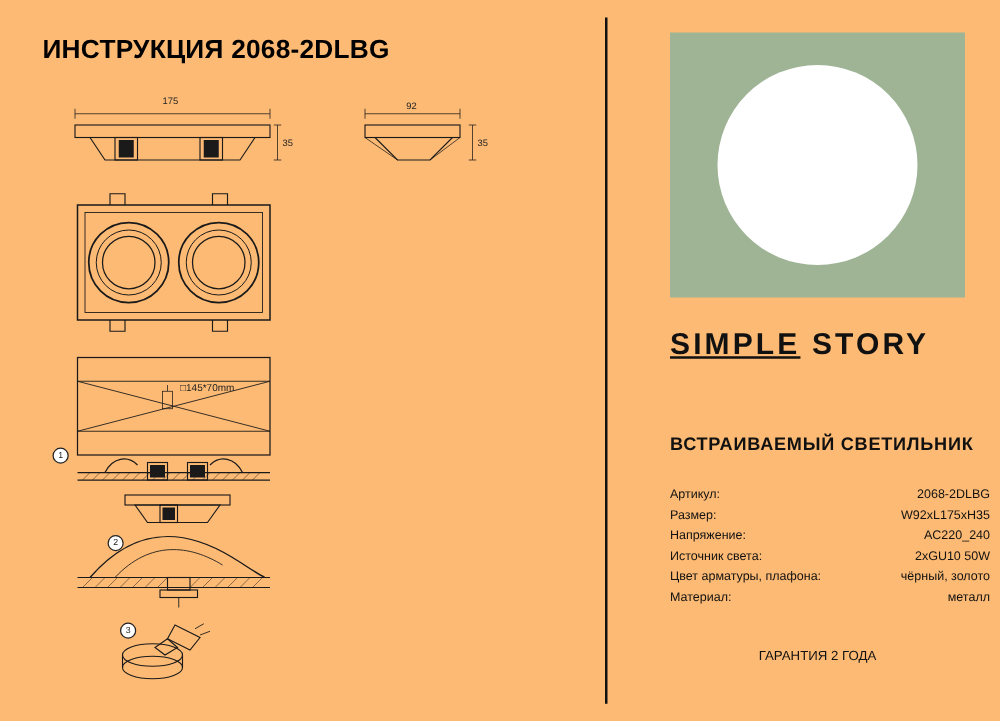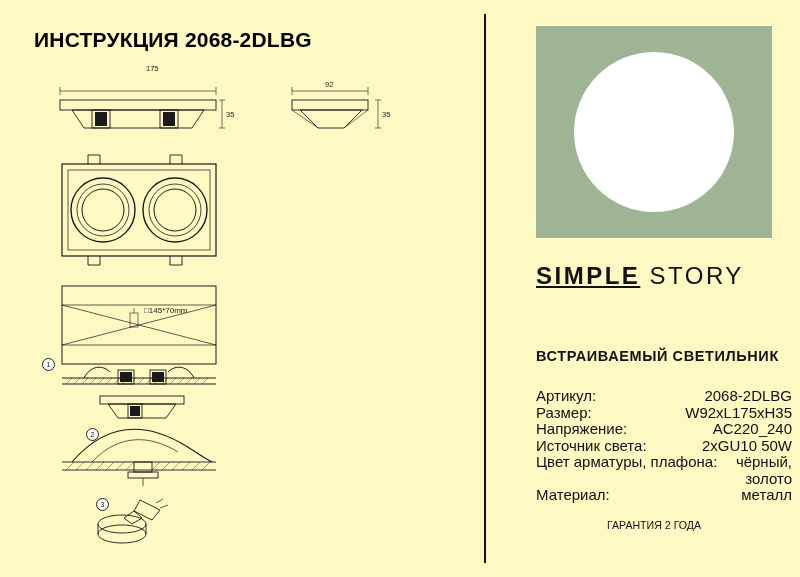--- a/index.html
+++ b/index.html
@@ -12,21 +12,21 @@
     height: 577px;
     font-family: "Liberation Sans", sans-serif;
     color: #111111;
     overflow: hidden;
     position: relative;
   }
   .page {
     position: absolute;
     left: 0; top: 0;
     width: 800px; height: 577px;
-    background: #fef9c3;
+    background: #fdba74;
   }
   
   .left-panel {
     position: absolute;
     left: 0; top: 0;
     width: 484px; height: 577px;
   }
   .title {
     position: absolute;
     left: 34px; top: 28px;
@@ -63,35 +63,35 @@
   }
   .brand {
     position: absolute;
     left: 28px; top: 262px;
     width: 236px;
     font-size: 24px;
     letter-spacing: 2.5px;
     color: #111111;
   }
   .brand .b1 { font-weight: bold; text-decoration: underline; }
-  .brand .b2 { font-weight: normal; }
+  .brand .b2 { font-weight: bold; }
   .product-type {
     position: absolute;
     left: 28px; top: 348px;
     width: 250px;
     font-size: 14.5px;
     font-weight: bold;
     letter-spacing: 0.6px;
     color: #111111;
   }
   .specs {
     position: absolute;
     left: 28px; top: 388px;
     width: 256px;
-    font-size: 15px;
+    font-size: 10px;
     color: #111111;
   }
   .spec-row {
     display: flex;
     justify-content: space-between;
     align-items: flex-start;
     line-height: 16.5px;
     margin-bottom: 0px;
   }
   .spec-label { text-align: left; white-space: nowrap; }
@@ -258,21 +258,21 @@
           <path d="M98 534 L98 524 M146 534 L146 524" stroke-width="0.9"></path>
           <ellipse cx="122" cy="524" rx="24" ry="9"></ellipse>
 
           <path d="M140 500 L160 510 L152 520 L134 511 Z" stroke-width="0.9"></path>
           <path d="M134 511 L124 518 L132 524 L142 518 Z" stroke-width="0.9"></path>
           <line x1="156" y1="503" x2="163" y2="499" stroke-width="0.7"></line>
           <line x1="160" y1="508" x2="168" y2="505" stroke-width="0.7"></line>
         </g>
       </svg>
 
-      <div class="dim-label" style="left:130px; top:64px;margin-left:16px;">175</div>
+      <div class="dim-label" style="left:130px; top:76px;">175</div>
       <div class="dim-label" style="left:226px; top:110px;">35</div>
       <div class="dim-label" style="left:325px; top:80px;">92</div>
       <div class="dim-label" style="left:382px; top:110px;">35</div>
       <div class="dim-label" style="left:120px; top:306px; font-size:8px;padding-left:24px;">□145*70mm</div>
 
       <div class="step-num" style="left:42px; top:358px;">1</div>
       <div class="step-num" style="left:86px; top:428px;">2</div>
       <div class="step-num" style="left:96px; top:498px;">3</div>
     </div>
   </div>

